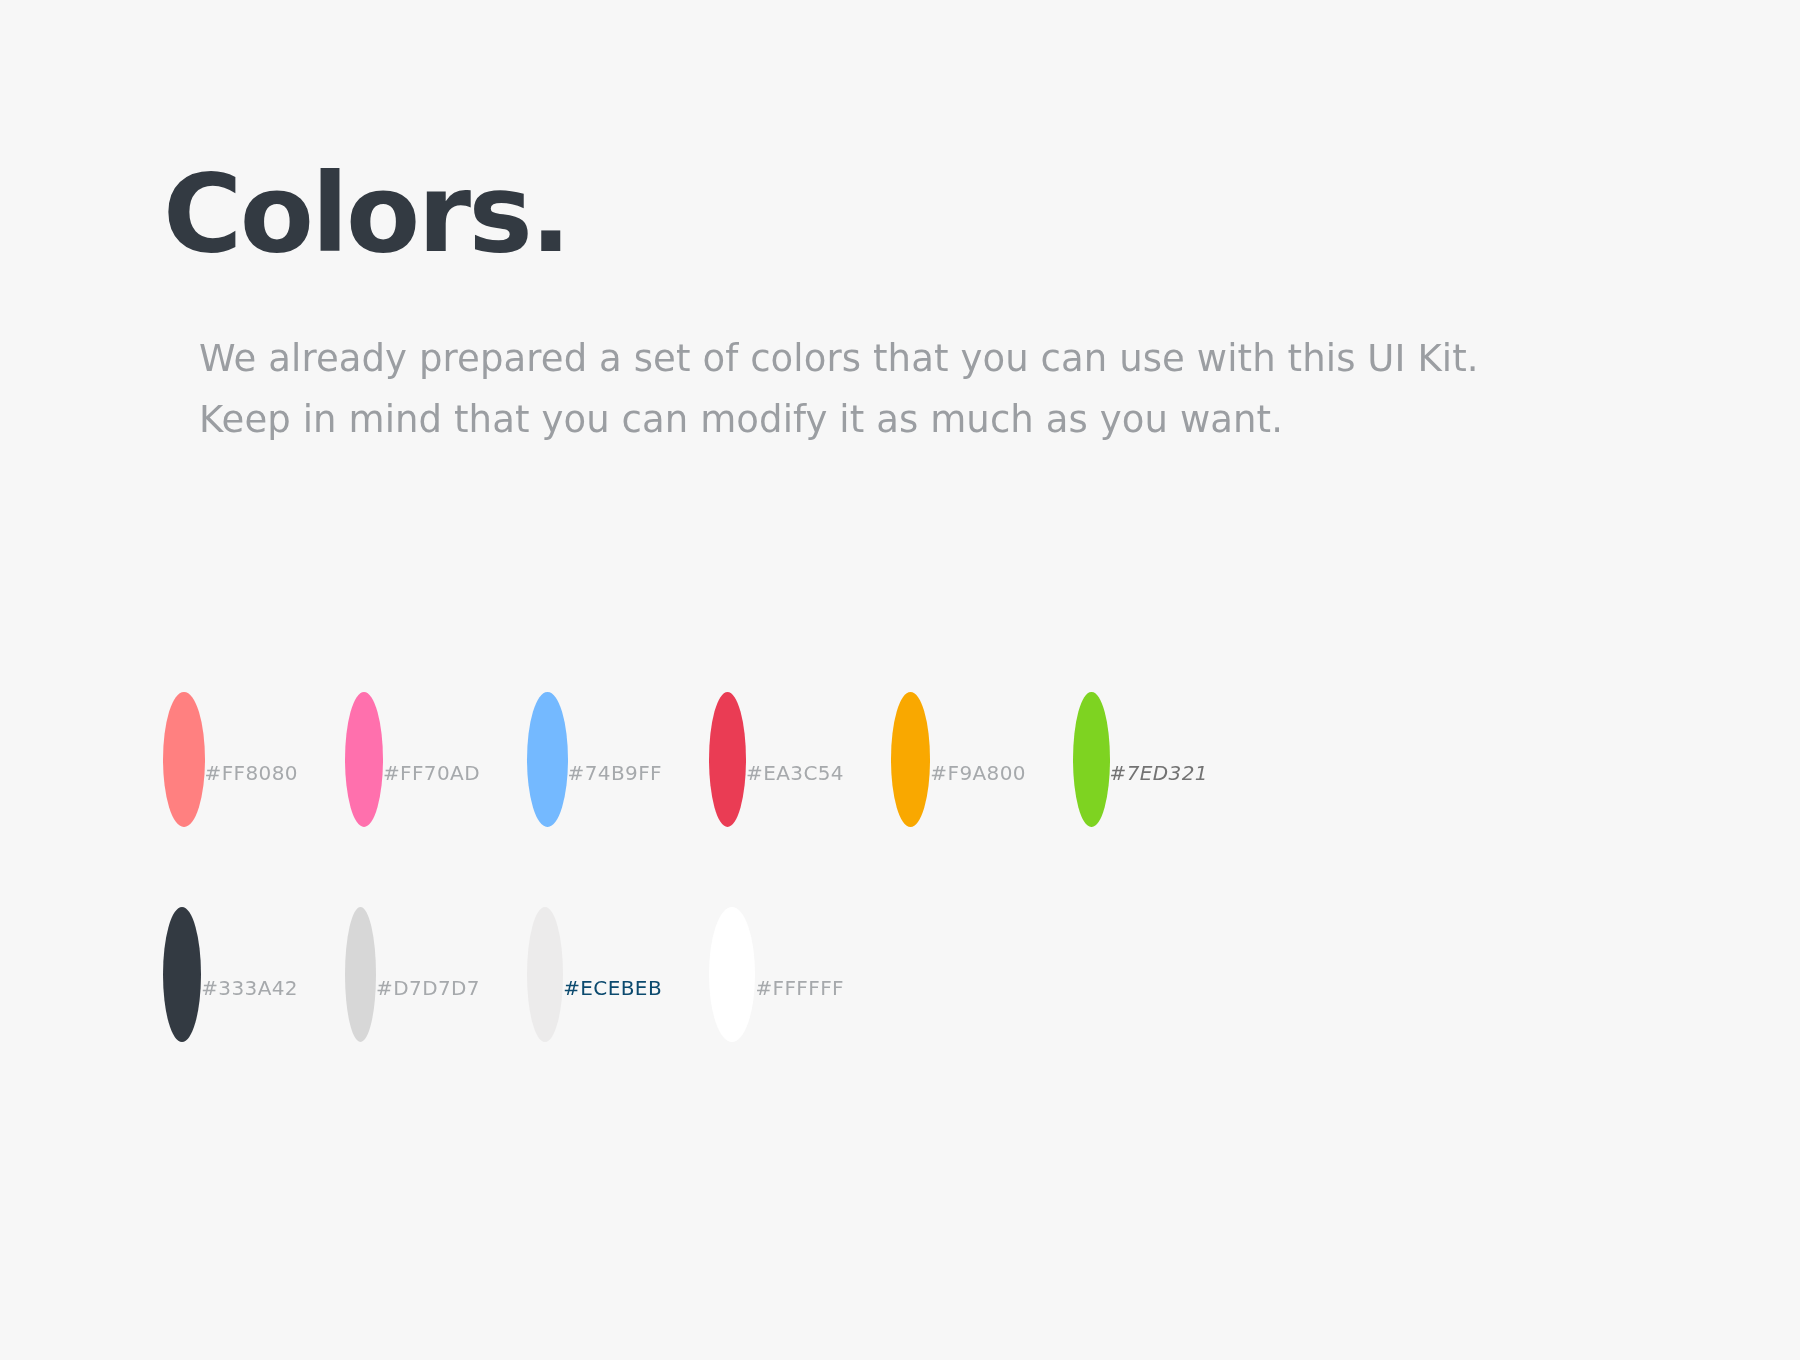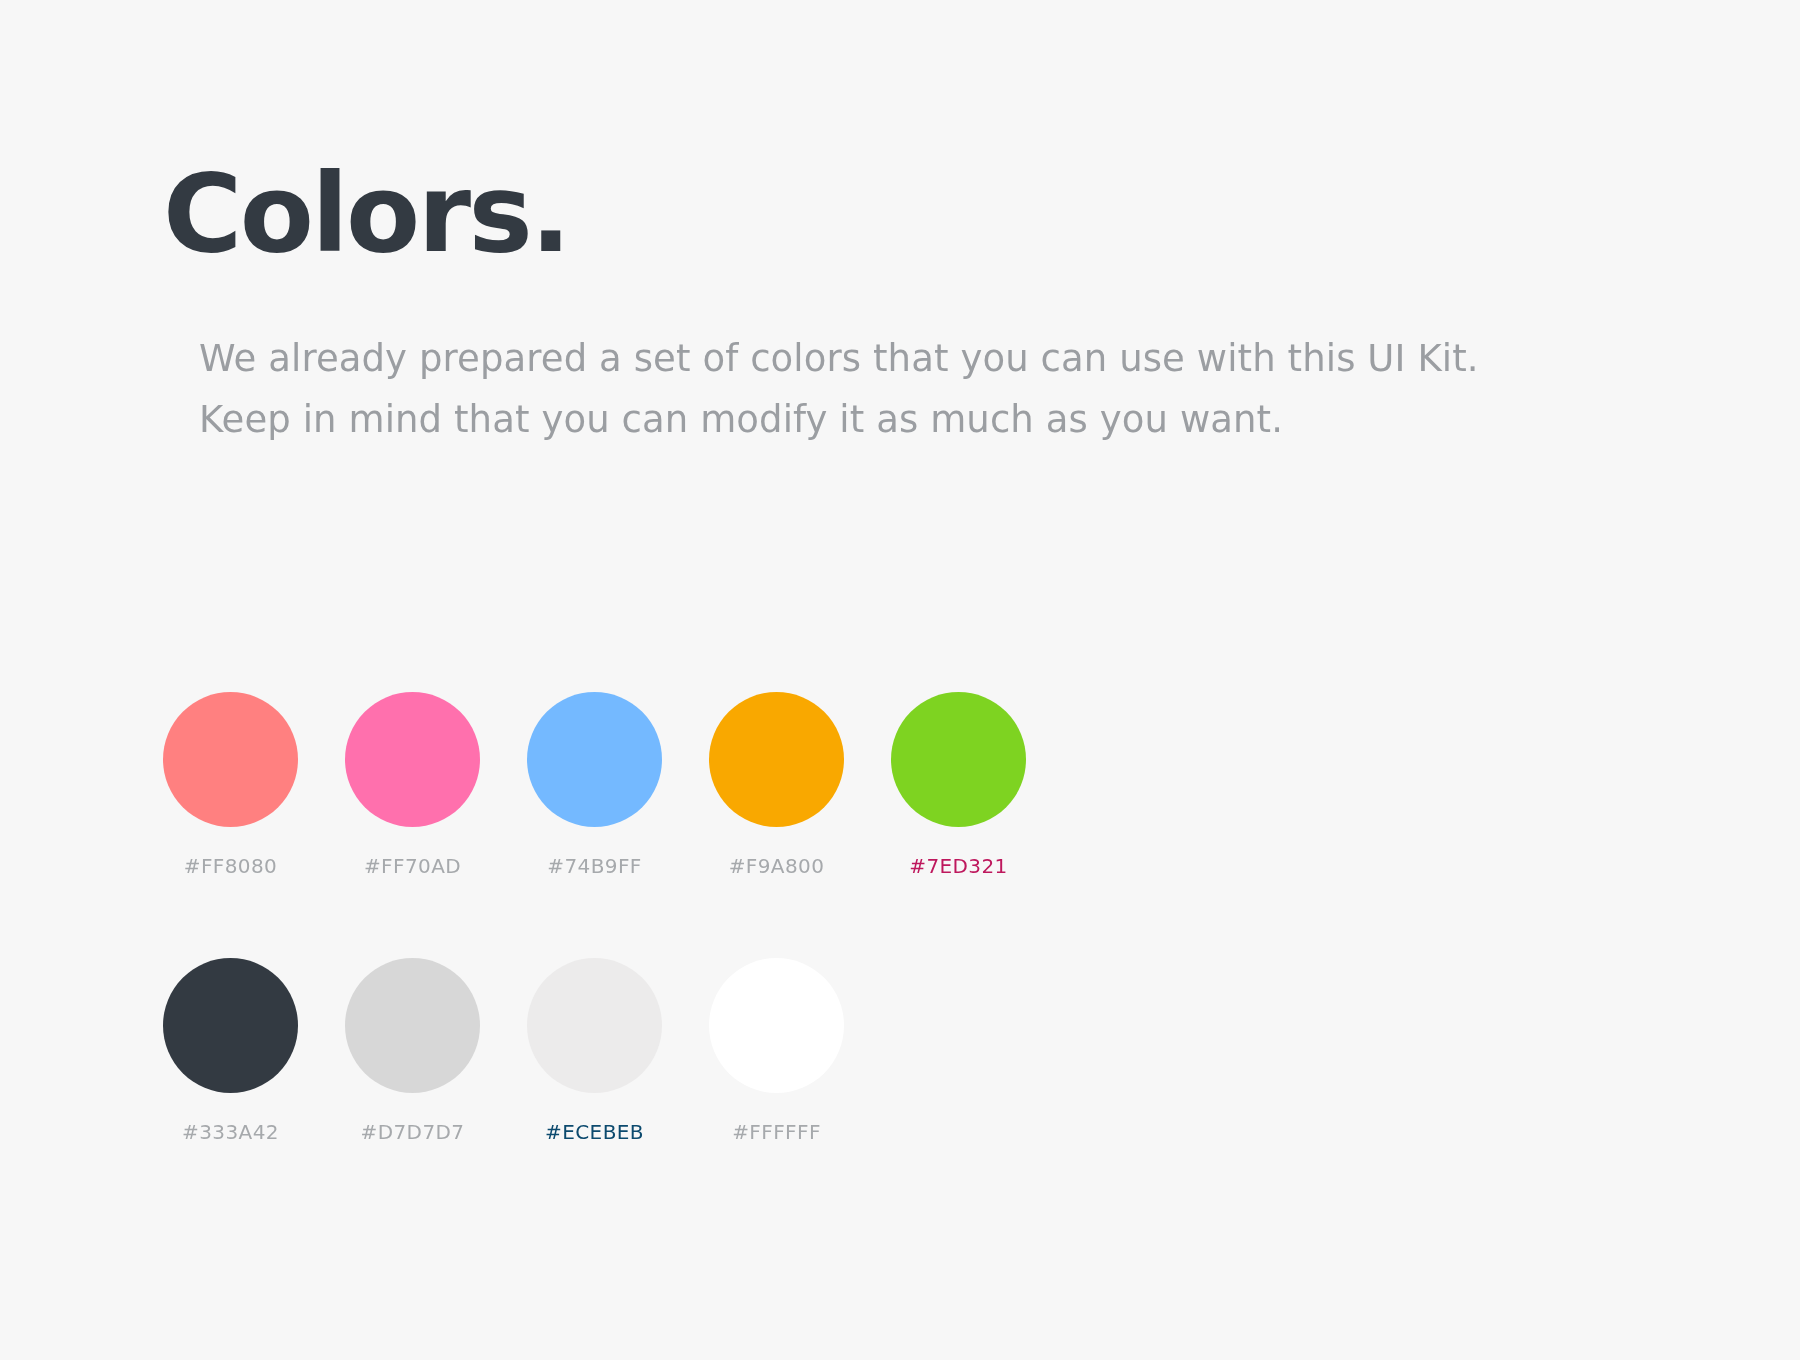--- a/index.html
+++ b/index.html
@@ -68,21 +68,21 @@
 
   .swatch-row + .swatch-row {
     margin-top: 80px;
     align-items: center;
   }
 
   .swatch {
     width: 135px;
     margin-right: 47px;
     display: flex;
-    flex-direction: column;
+    flex-direction: row;
     align-items: center;
   }
 
   .swatch:last-child { margin-right: 0; }
 
   .swatch-circle {
     width: 135px;
     height: 135px;
     border-radius: 50%;
     display: block;
@@ -118,26 +118,30 @@
       </div>
       <div class="swatch">
         <span class="swatch-circle" style="background-color: rgb(255, 112, 173);"></span>
         <span class="swatch-label" style="color: rgb(166, 169, 172);">#FF70AD</span>
       </div>
       <div class="swatch">
         <span class="swatch-circle" style="background-color: rgb(116, 185, 255);"></span>
         <span class="swatch-label" style="color: rgb(166, 169, 172);">#74B9FF</span>
       </div>
       <div class="swatch">
+        <span class="swatch-circle" style="background-color: rgb(234, 60, 84);"></span>
+        <span class="swatch-label" style="color: rgb(166, 169, 172);">#EA3C54</span>
+      </div>
+      <div class="swatch">
         <span class="swatch-circle" style="background-color: rgb(249, 168, 0);"></span>
         <span class="swatch-label" style="color: rgb(166, 169, 172);">#F9A800</span>
       </div>
       <div class="swatch">
         <span class="swatch-circle" style="background-color: rgb(126, 211, 33);"></span>
-        <span class="swatch-label" style="color: #be185d;">#7ED321</span>
+        <span class="swatch-label" style="color: #737373; font-style: italic;">#7ED321</span>
       </div>
     </div>
 
     <div class="swatch-row">
       <div class="swatch">
         <span class="swatch-circle" style="background-color: rgb(51, 58, 66);"></span>
         <span class="swatch-label" style="color: rgb(166, 169, 172);">#333A42</span>
       </div>
       <div class="swatch">
         <span class="swatch-circle" style="background-color: rgb(215, 215, 215);"></span>

